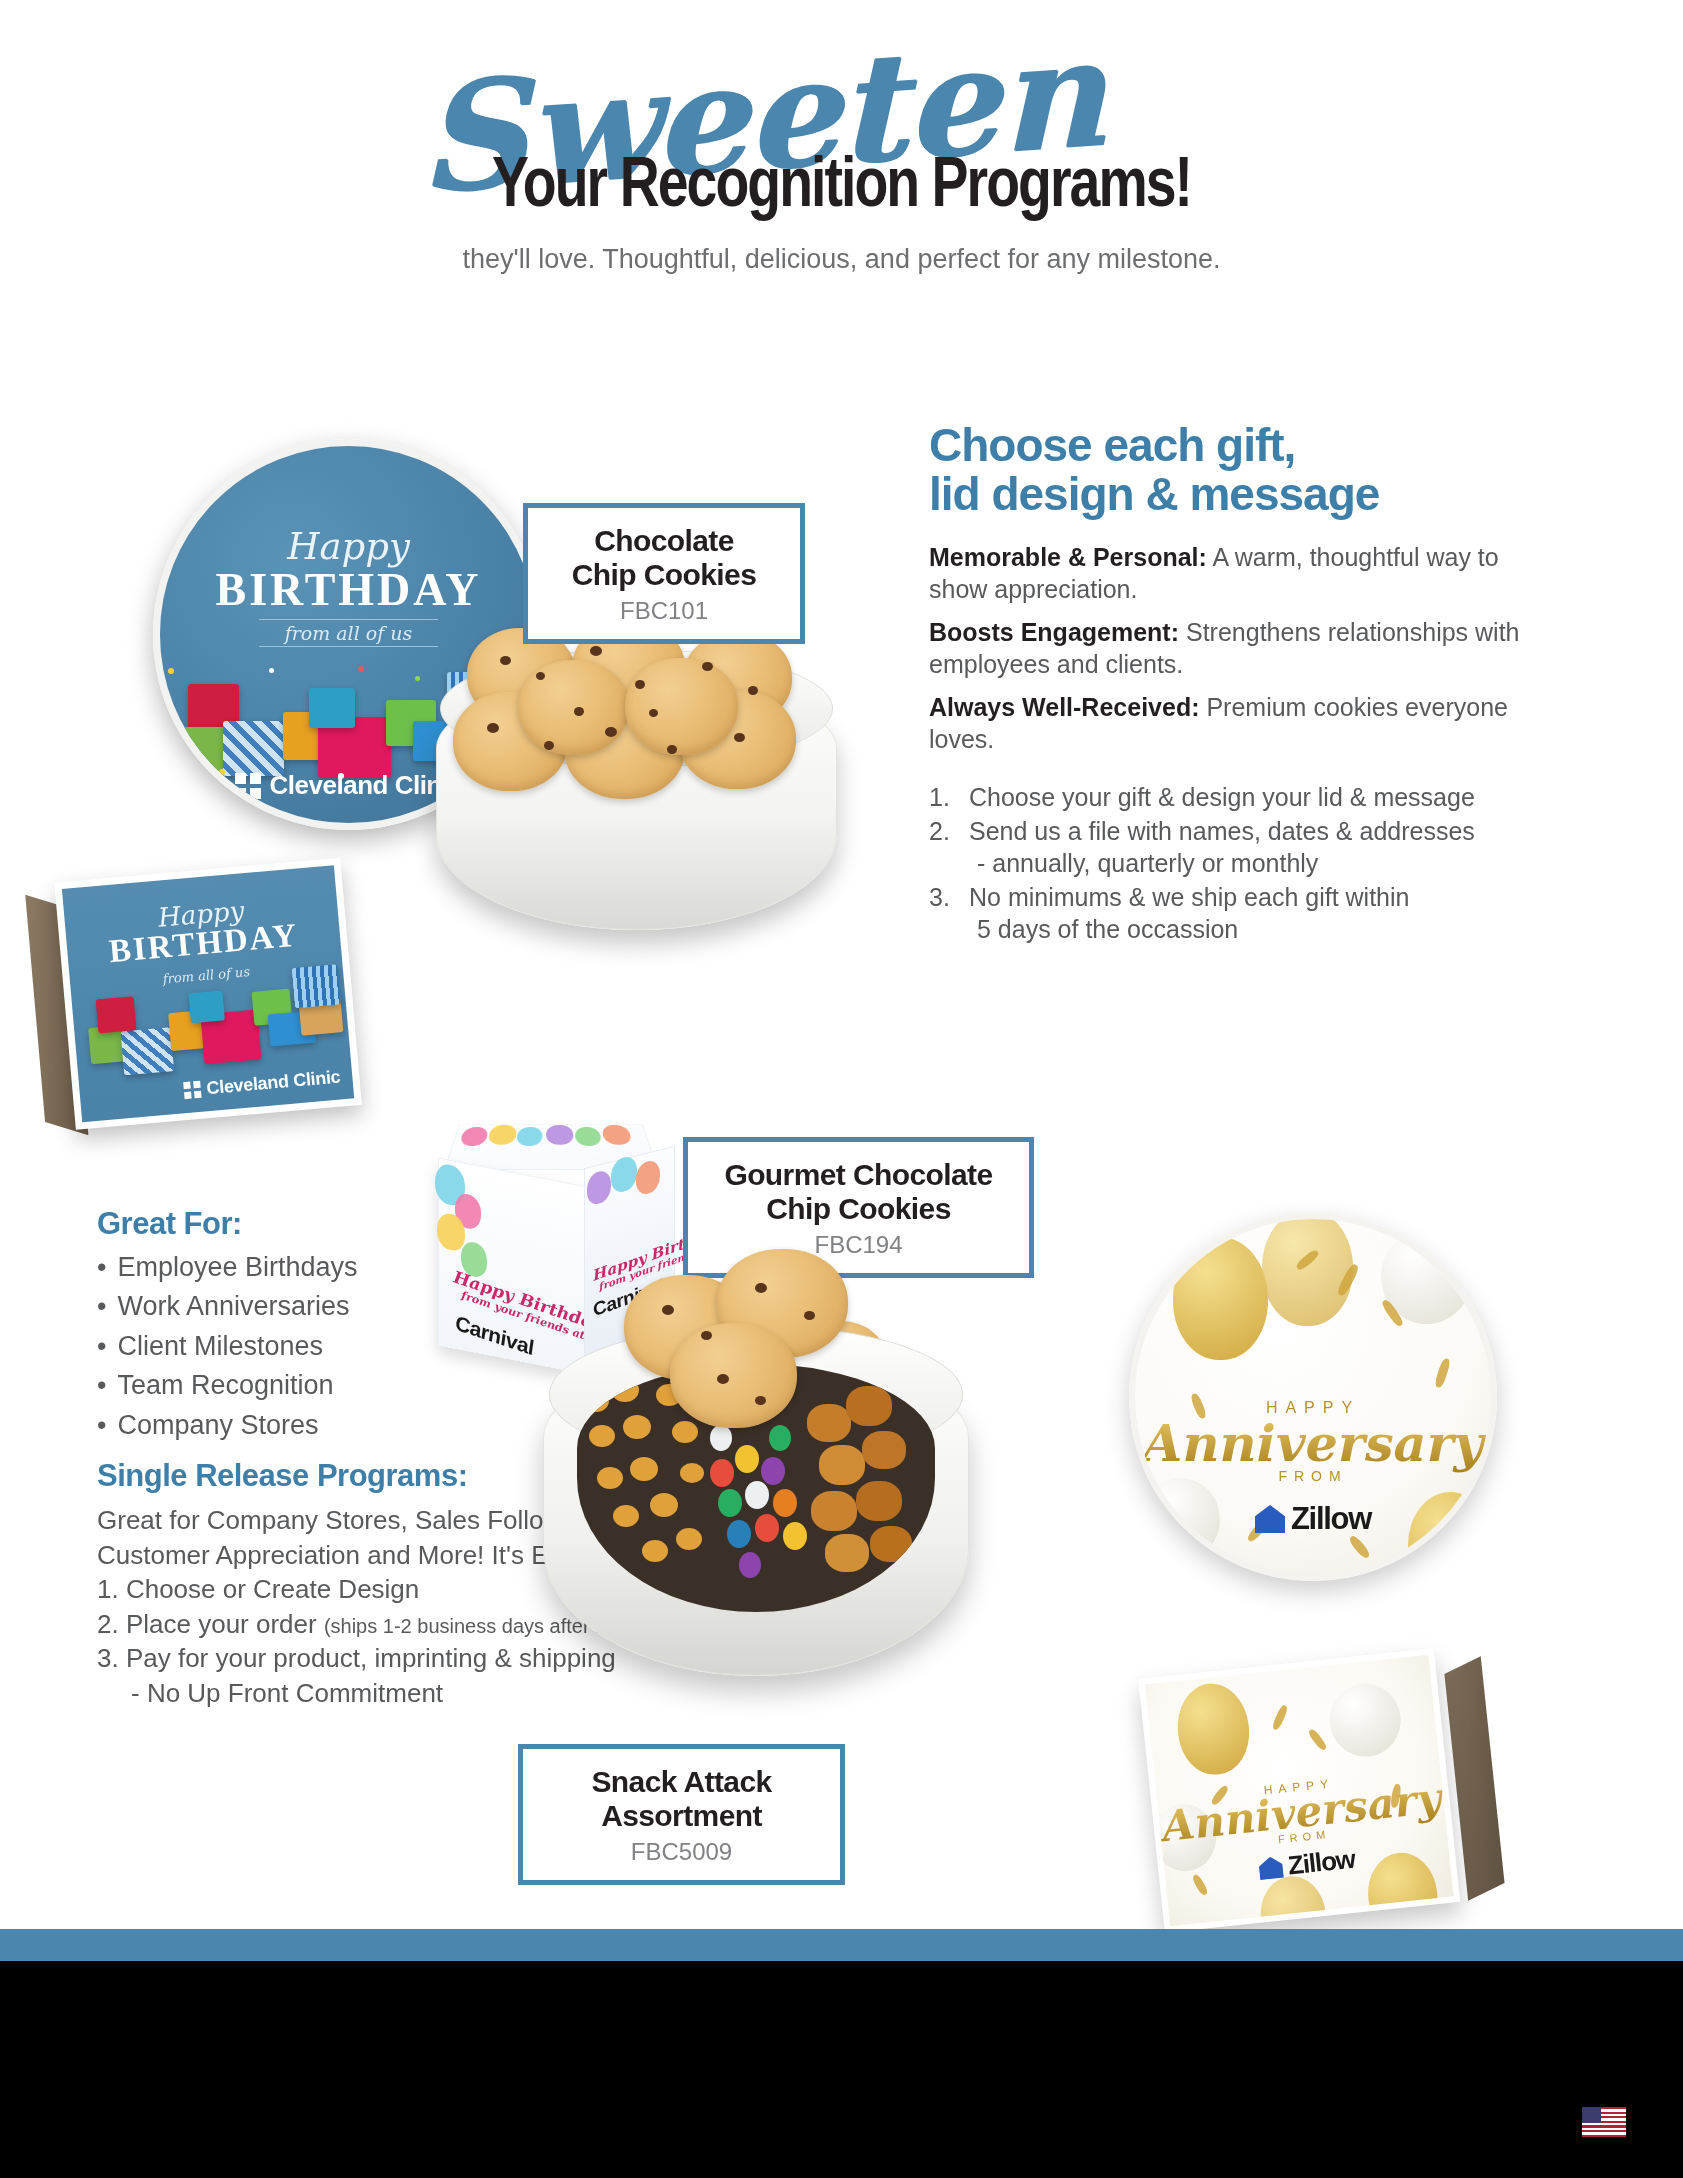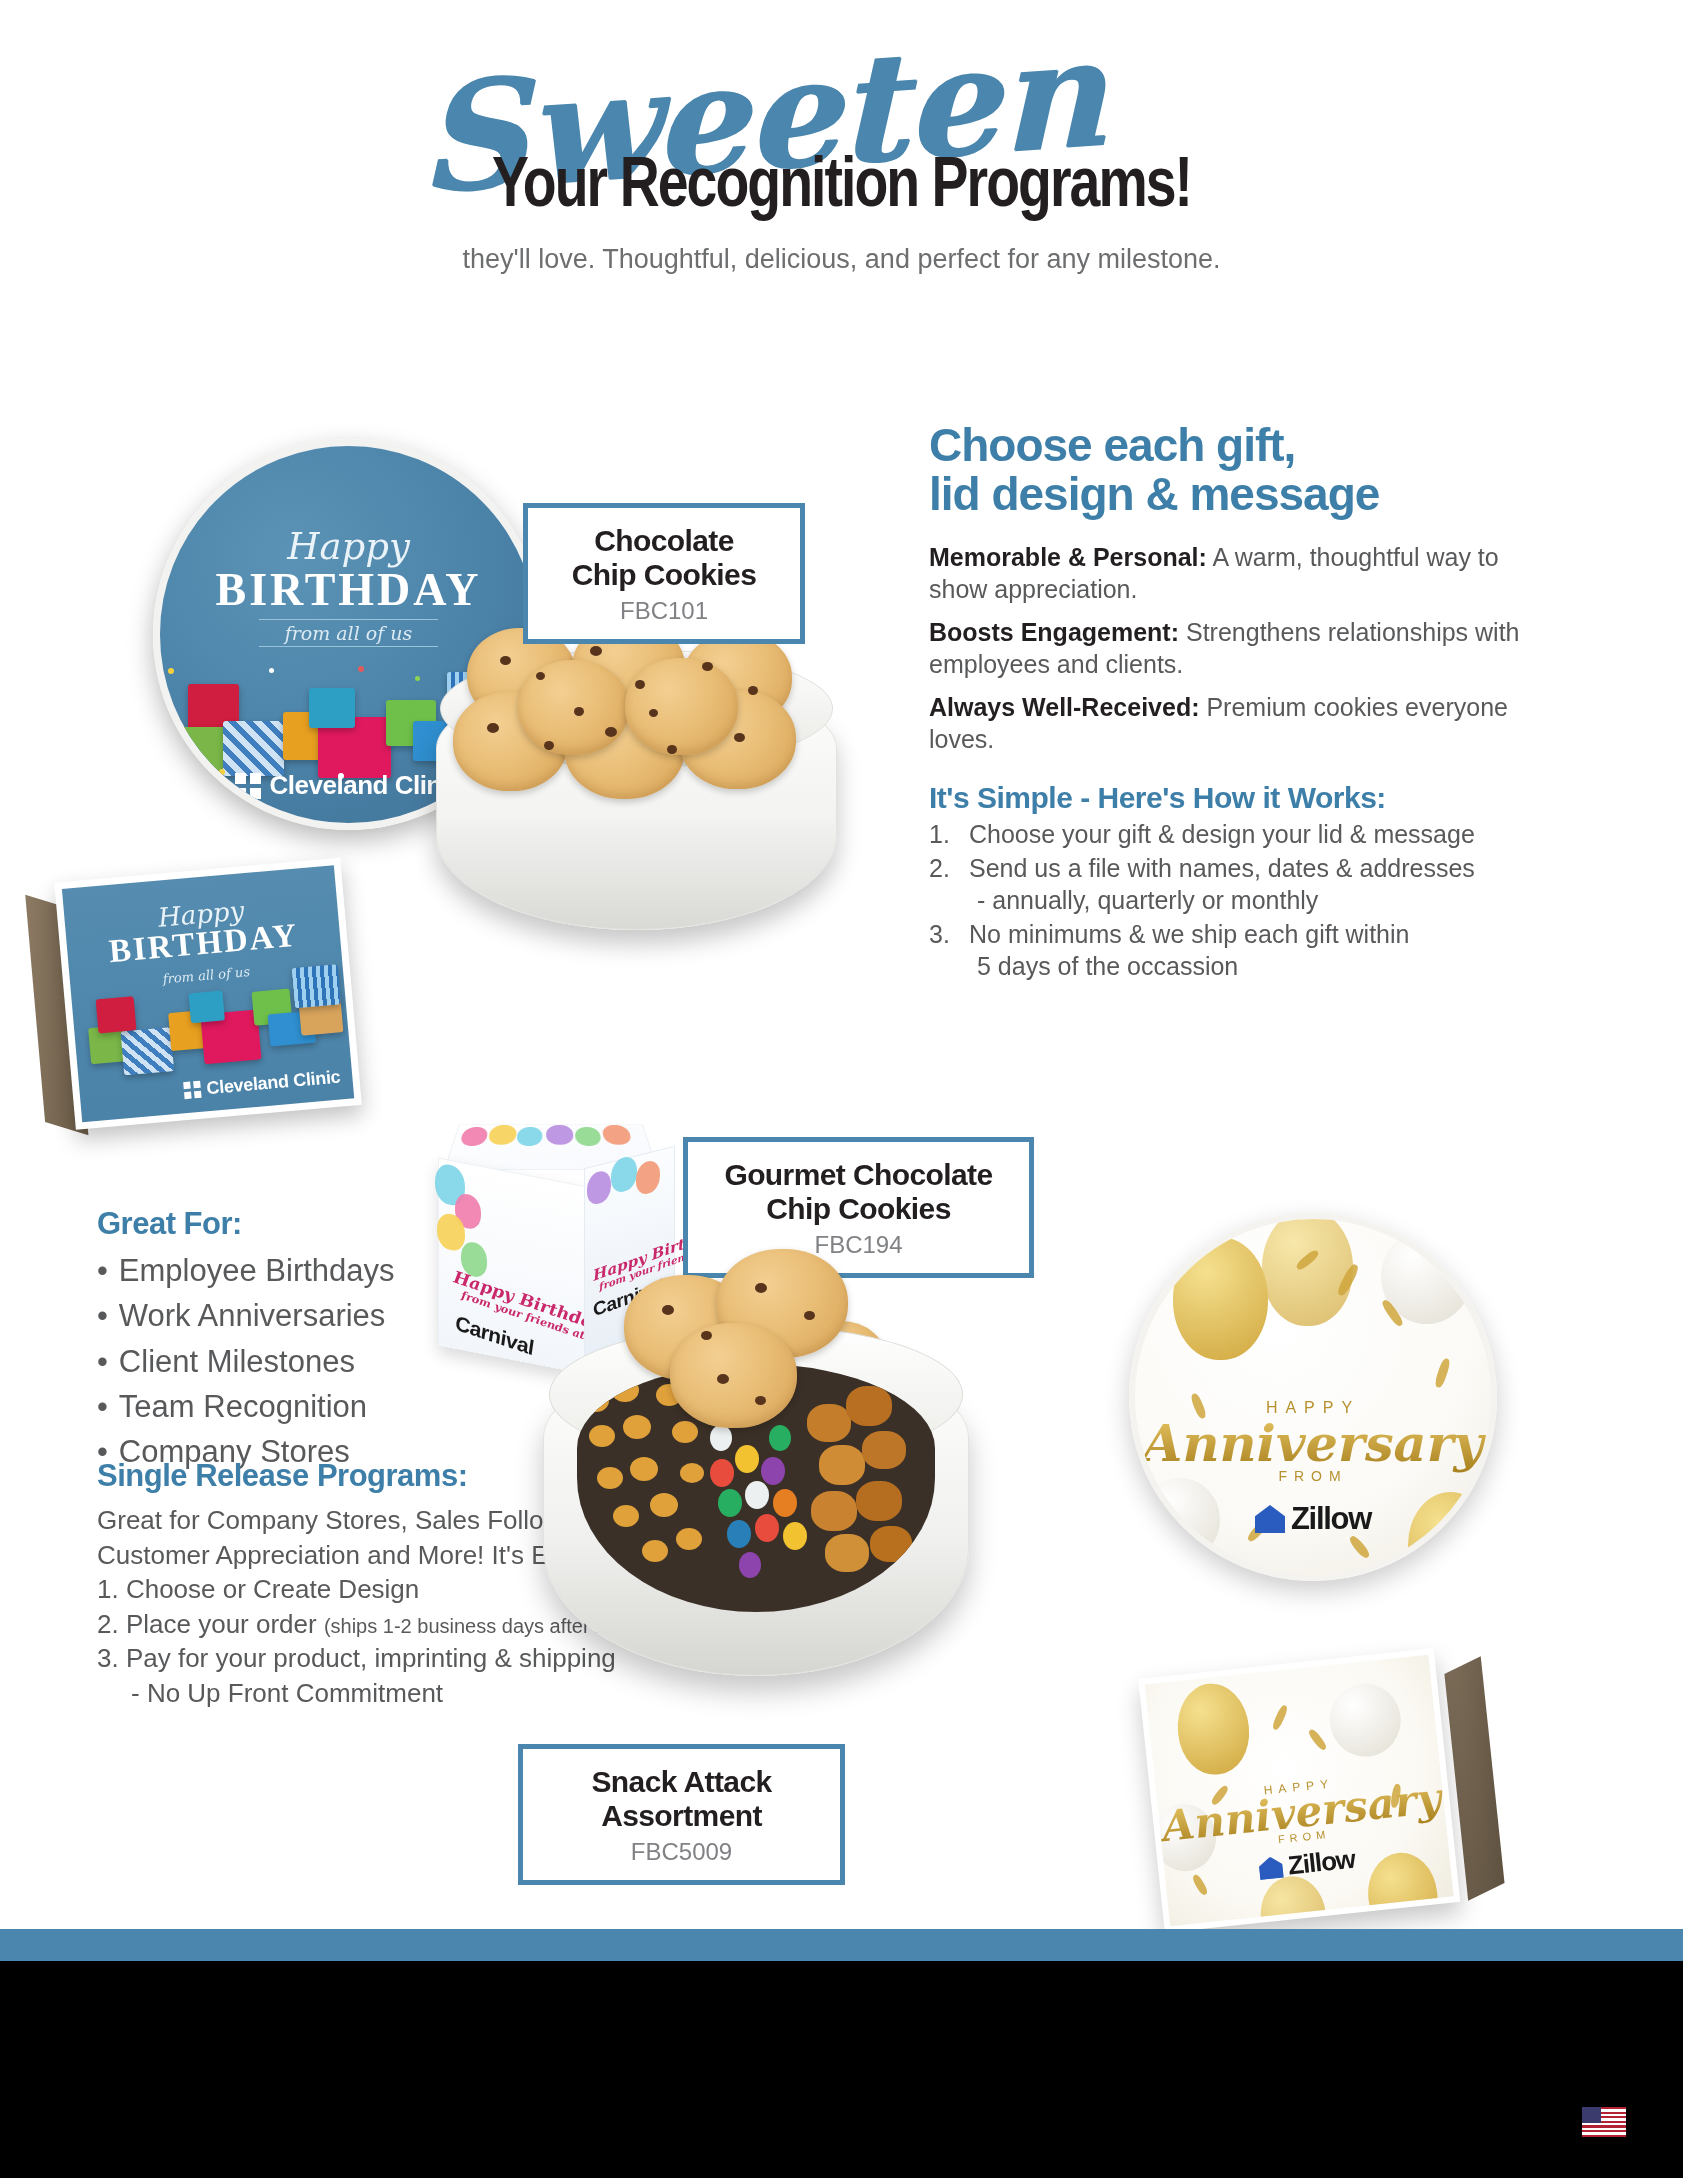--- a/index.html
+++ b/index.html
@@ -69,21 +69,21 @@
   .rc-how li .num { position:absolute; left:0; }
   .rc-how li .sub { display:block; padding-left:8px; }
 
   .why-block { position:absolute; left:1073px; top:1033px; width:465px; }
   .why-title { font-size:30px; }
   .why-body { font-size:25px; line-height:1.3; margin-top:6px; }
 
   
   .great-for { position:absolute; left:97px; top:1206px; width:416px; }
   .gf-title { font-size:31px; }
-  .gf-list { list-style:none; font-size:31px; line-height:1.46; margin-top:6px; }
+  .gf-list { list-style:none; font-size:27px; line-height:1.46; margin-top:6px; }
   .gf-list li:before { content:"\2022"; margin-right:11px; }
 
   .single-rel { position:absolute; left:97px; top:1458px; width:653px; }
   .sr-title { font-size:31px; }
   .sr-body { font-size:26px; line-height:1.33; margin-top:9px; }
   .sr-body .small { font-size:20px; }
   .sr-body .indent { padding-left:34px; }
 
   
   .label-box {
@@ -625,21 +625,20 @@
     <div class="rc-title h-blue">
       <div>Choose each gift,</div>
       <div>lid design &amp; message</div>
     </div>
     <div class="rc-benefits body-txt">
       <p><span class="bold-dark">Memorable &amp; Personal:</span><span> A warm, thoughtful way to show appreciation.</span></p>
       <p><span class="bold-dark">Boosts Engagement:</span><span> Strengthens relationships with employees and clients.</span></p>
       <p><span class="bold-dark">Always Well-Received:</span><span> Premium cookies everyone loves.</span></p>
     </div>
     <div class="rc-how">
-      <div class="rc-how-title h-blue">It's Simple - Here's How it Works:</div>
       <ol class="body-txt">
         <li><span class="num">1.</span><span>Choose your gift &amp; design your lid &amp; message</span></li>
         <li><span class="num">2.</span><span>Send us a file with names, dates &amp; addresses</span><span class="sub">- annually, quarterly or monthly</span></li>
         <li><span class="num">3.</span><span>No minimums &amp; we ship each gift within</span><span class="sub">5 days of the occassion</span></li>
       </ol>
     </div>
   </div>
 
 
   <div class="footer-blue"></div>

